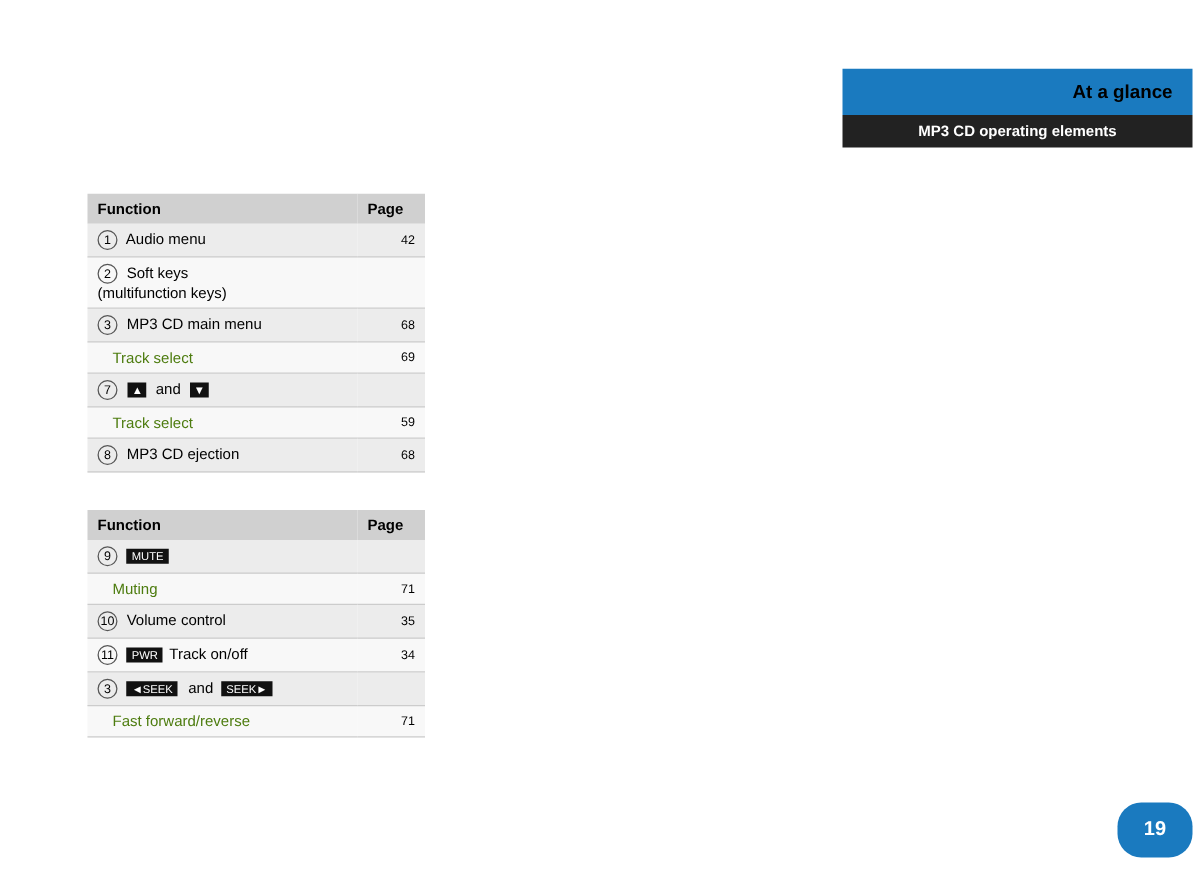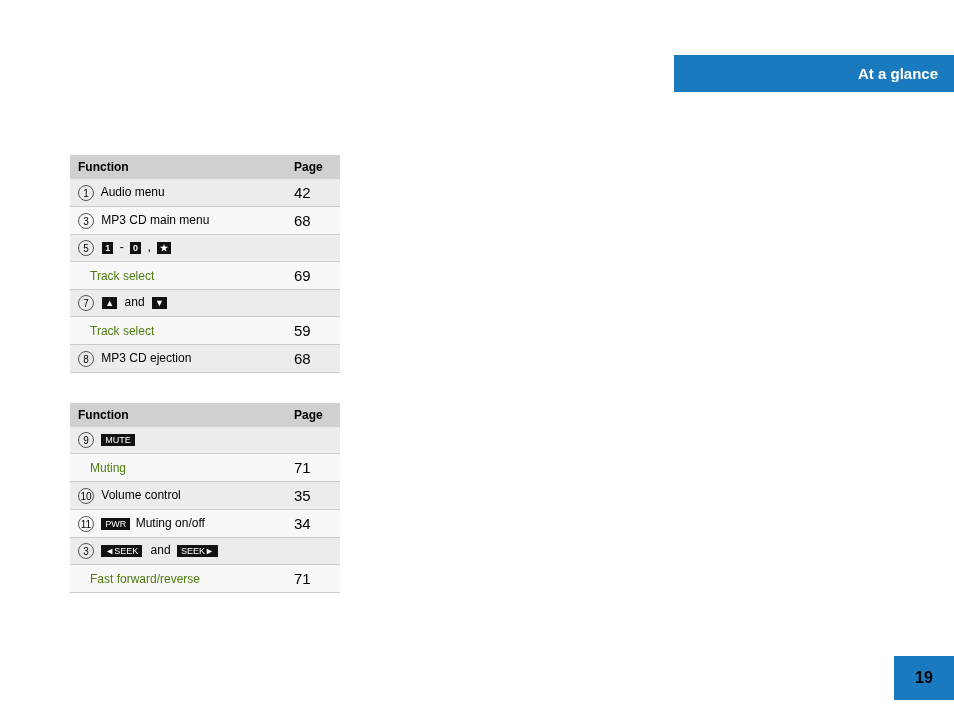--- a/index.html
+++ b/index.html
@@ -15,21 +15,21 @@
 
     
     .header-area {
       position: absolute;
       top: 55px;
       right: 0;
       width: 280px;
     }
     .at-a-glance {
       background: #1a7abf;
-      color: #ffffff;
+      color: #000000;
       font-size: 15px;
       font-weight: bold;
       text-align: right;
       padding: 10px 16px;
     }
     .subtitle {
       background: #222222;
       color: #ffffff;
       font-size: 12px;
       font-weight: bold;
@@ -77,22 +77,22 @@
     .function-table tbody tr:nth-child(even) {
       background: #f8f8f8;
     }
 
     .function-table tbody td {
       padding: 5px 8px;
       vertical-align: middle;
       font-size: 12px;
     }
     .function-table tbody td.page-num {
-      text-align: left;
-      font-size: 15px;
+      text-align: right;
+      font-size: 10px;
     }
 
     .row-num {
       display: inline-block;
       border: 1px solid #555;
       border-radius: 50%;
       width: 16px;
       height: 16px;
       text-align: center;
       line-height: 16px;
@@ -119,43 +119,45 @@
       font-size: 9px;
       font-weight: bold;
       padding: 1px 3px;
       margin: 1px;
       vertical-align: middle;
     }
 
     
     .page-num-box {
       position: absolute;
-      bottom: 16px;
+      bottom: 30px;
       right: 0;
       background: #1a7abf;
-      color: #000000;
+      color: #ffffff;
       font-size: 16px;
       font-weight: bold;
       width: 60px;
       height: 44px;
       display: flex;
       align-items: center;
       justify-content: center;
+      border-radius: 19px;
     }
     .continuation {
       font-size: 11px;
       color: #4d7c0f;
       padding-left: 20px !important;
     }
   </style>
 </head>
 <body>
 
 <div class="header-area">
   <div class="at-a-glance">At a glance</div>
+  <div class="subtitle">MP3 CD operating elements</div>
 </div>
 
 <div class="tables-container">
 
   <table class="function-table">
     <thead>
       <tr>
         <th>Function</th>
         <th>Page</th>
       </tr>
@@ -163,41 +165,37 @@
     <tbody>
 
       <tr>
         <td>
           <span class="row-num">1</span>
           <span>Audio menu</span>
         </td>
         <td class="page-num">42</td>
       </tr>
 
+      <tr>
+        <td>
+          <span class="row-num">2</span>
+          <span>Soft keys<br>(multifunction keys)</span>
+        </td>
+        <td class="page-num"></td>
+      </tr>
 
       <tr>
         <td>
           <span class="row-num">3</span>
           <span>MP3 CD main menu</span>
         </td>
         <td class="page-num">68</td>
       </tr>
 
 
-      <tr>
-        <td>
-          <span class="row-num">5</span>
-          <span class="icon-block">1</span>
-          <span style="margin:0 2px;">-</span>
-          <span class="icon-block">0</span>
-          <span style="margin:0 2px;">,</span>
-          <span class="icon-block">★</span>
-        </td>
-        <td class="page-num"></td>
-      </tr>
 
       <tr>
         <td class="continuation">
           <span>Track select</span>
         </td>
         <td class="page-num">69</td>
       </tr>
 
 
       <tr>
@@ -256,21 +254,21 @@
           <span class="row-num">10</span>
           <span>Volume control</span>
         </td>
         <td class="page-num">35</td>
       </tr>
 
       <tr>
         <td>
           <span class="row-num">11</span>
           <span class="badge">PWR</span>
-          <span> Muting on/off</span>
+          <span> Track on/off</span>
         </td>
         <td class="page-num">34</td>
       </tr>
 
       <tr>
         <td>
           <span class="row-num">3</span>
           <span class="badge">◄SEEK</span>
           <span style="margin:0 3px;">and</span>
           <span class="badge">SEEK►</span>

